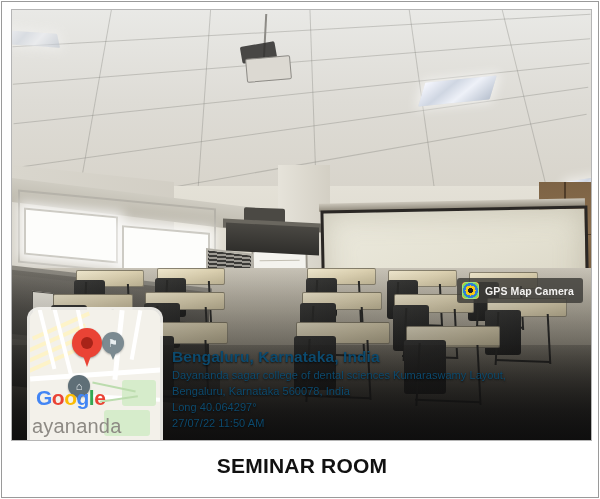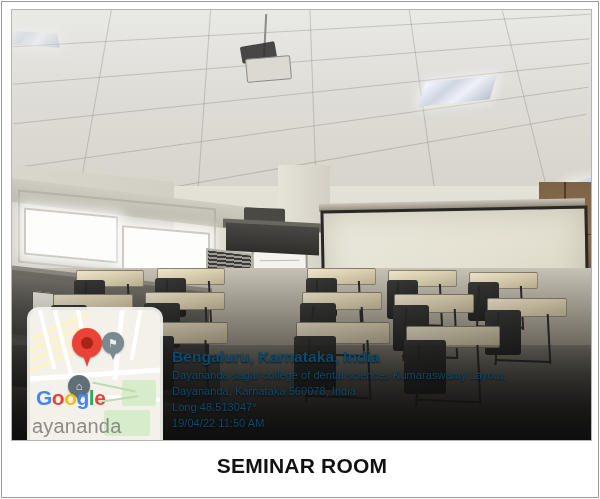--- a/index.html
+++ b/index.html
@@ -487,20 +487,24 @@
             <div class="back"></div>
             <div class="legA"></div>
             <div class="legB"></div>
             <div class="rail"></div>
         </div>
 
         <div class="floor-dark"></div>
 
         <div class="gps-dark"></div>
 
+        <div class="gps-badge">
+          <span class="gicon"></span>
+          <span class="glabel">GPS Map Camera</span>
+        </div>
 
         <div class="map-thumb">
           <div class="map-bg"></div>
 
           <div class="mroad y" style="left:0;top:14px;width:62px;height:4px;transform:rotate(-24deg);"></div>
           <div class="mroad y" style="left:-4px;top:26px;width:62px;height:4px;transform:rotate(-24deg);"></div>
           <div class="mroad y" style="left:-8px;top:38px;width:62px;height:4px;transform:rotate(-24deg);"></div>
           <div class="mroad y" style="left:-10px;top:50px;width:58px;height:4px;transform:rotate(-24deg);"></div>
           <div class="mroad" style="left:14px;top:-10px;width:4px;height:70px;transform:rotate(-14deg);"></div>
           <div class="mroad" style="left:30px;top:-10px;width:4px;height:78px;transform:rotate(-14deg);"></div>
@@ -527,23 +531,23 @@
 
           <div class="gmark">
             <b class="g1">G</b><b class="g2">o</b><b class="g3">o</b><b class="g4">g</b><b class="g5">l</b><b class="g6">e</b>
           </div>
           <div class="mlabel">ayananda</div>
         </div>
 
         <div class="gps-text">
           <div class="ttl">Bengaluru, Karnataka, India</div>
           <div class="ln">Dayananda sagar college of dental sciences Kumaraswamy Layout,</div>
-          <div class="ln">Dayananda, Karnataka 560078, India</div>
-          <div class="ln">Long 48.513047°</div>
-          <div class="ln">19/04/22 11:50 AM</div>
+          <div class="ln">Bengaluru, Karnataka 560078, India</div>
+          <div class="ln">Long 40.064297°</div>
+          <div class="ln">27/07/22 11:50 AM</div>
         </div>
 
       </div>
     </div>
 
     <div class="caption">SEMINAR ROOM</div>
 
   </div>
 </div>
 

